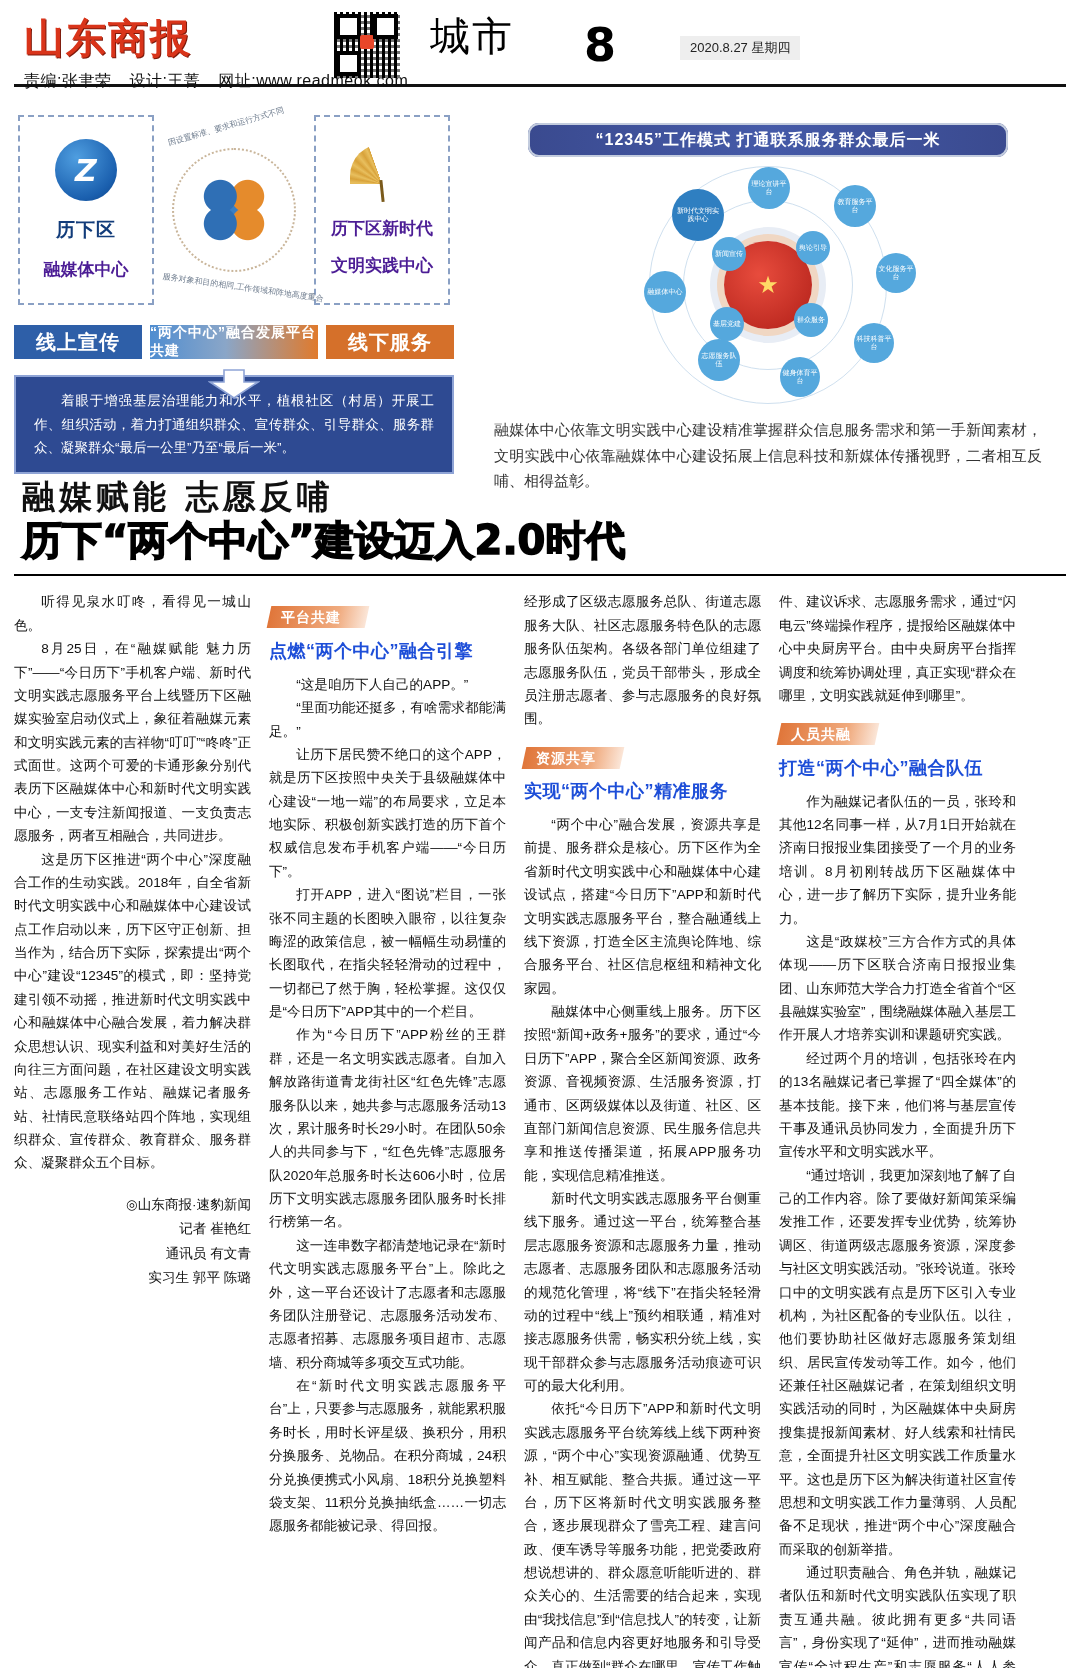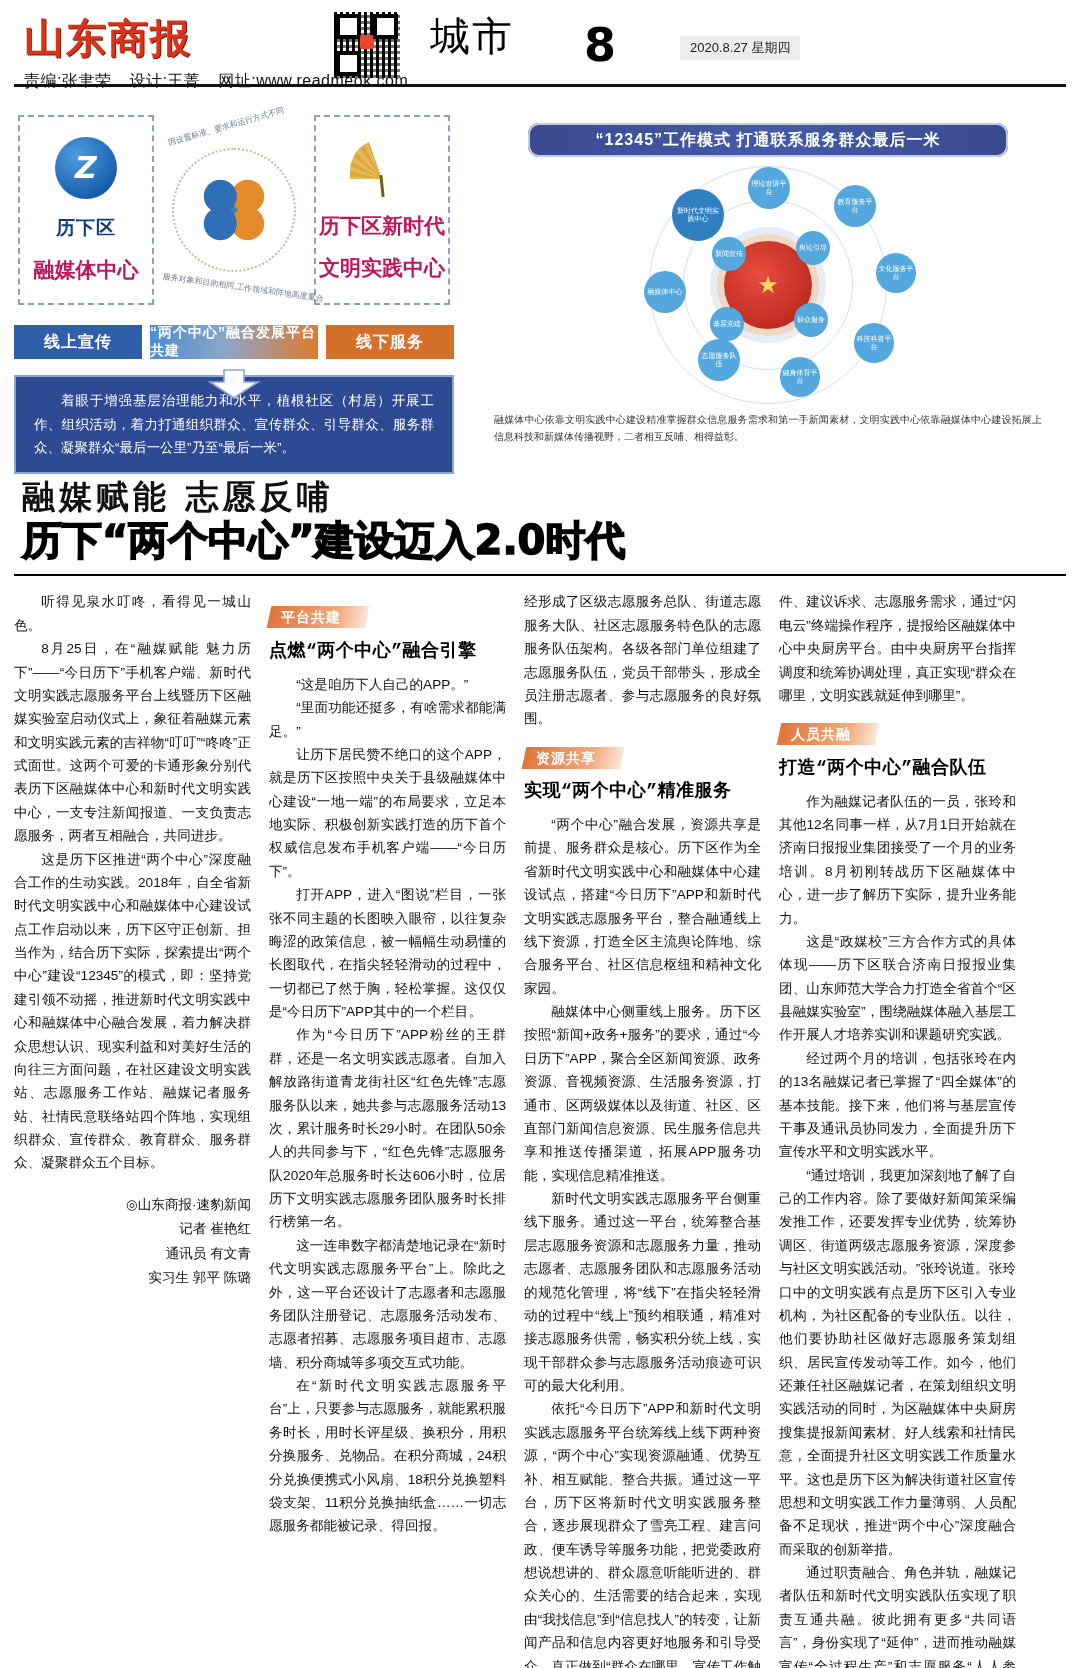--- a/index.html
+++ b/index.html
@@ -72,21 +72,21 @@
   .lx-logo{
     width:62px;height:62px;border-radius:50%;
     background:radial-gradient(circle at 35% 30%,#4f9ee0,#1a5fae 70%,#0d3f80);
     position:relative;
   }
   .lx-logo::after{
     content:"Z";position:absolute;inset:0;display:flex;align-items:center;justify-content:center;
     color:#fff;font-size:30px;font-weight:bold;font-style:italic;font-family:"DejaVu Sans",sans-serif;
   }
   .card-t1{font-size:19px;font-weight:bold;color:#123c7a;letter-spacing:1px;}
-  .card-t2{font-size:21px;font-weight:bold;color:#be185d;letter-spacing:0px;line-height:1.25;text-align:center;}
+  .card-t2{font-size:17px;font-weight:bold;color:#4c1d95;letter-spacing:0px;line-height:1.25;text-align:center;}
   .sun-logo{
     width:64px;height:58px;position:relative;
   }
   .sun-logo .rays{
     position:absolute;left:0;top:0;width:64px;height:40px;
     background:conic-gradient(from 200deg at 50% 100%,
       #d8a23a 0deg,#e8bf5e 8deg,#d8a23a 16deg,#e8bf5e 24deg,#d8a23a 32deg,
       #e8bf5e 40deg,#d8a23a 48deg,#e8bf5e 56deg,#d8a23a 64deg,#e8bf5e 72deg,
       #d8a23a 80deg,#e8bf5e 88deg,#d8a23a 96deg,#e8bf5e 104deg,#d8a23a 112deg,
       #e8bf5e 120deg,#d8a23a 128deg,#e8bf5e 136deg,#d8a23a 140deg,transparent 141deg);
@@ -111,21 +111,21 @@
   }
   .arc-label{
     position:absolute;font-size:8px;color:#6d7b8d;white-space:nowrap;
   }
   .arc-top{top:6px;left:8px;transform:rotate(-16deg);}
   .arc-bottom{bottom:12px;left:4px;transform:rotate(8deg);}
 
   .chips{display:flex;gap:8px;margin-top:6px;}
   .chip{
     height:34px;display:flex;align-items:center;justify-content:center;
-    color:#fff;font-size:16px;font-weight:bold;letter-spacing:1px;
+    color:#fff;font-size:20px;font-weight:bold;letter-spacing:1px;
   }
   .chip-a{width:128px;background:#2e5fa8;}
   .chip-b{flex:1;background:linear-gradient(90deg,#4f8dd0,#8aa6c8 45%,#e07a2c);font-size:14px;}
   .chip-c{width:128px;background:#d5702a;}
 
   .down-arrow{
     width:0;height:0;margin:10px auto 0;position:relative;
   }
   .down-arrow svg{display:block;margin-left:-26px;}
 
@@ -155,22 +155,22 @@
     box-shadow:0 0 0 7px #f0d7c3,0 0 0 14px #e8edf5;
   }
   .core::after{content:"★";position:absolute;inset:0;display:flex;align-items:center;justify-content:center;color:#ffd966;font-size:24px;}
   .bubble{
     position:absolute;border-radius:50%;background:#55a8dd;color:#fff;
     display:flex;align-items:center;justify-content:center;text-align:center;
     font-size:7px;line-height:1.15;padding:2px;box-sizing:border-box;
   }
   .bubble.lg{background:#2f7fc1;}
   .info-cap{
-    font-size:10px;color:#333;line-height:1.7;text-align:justify;
-    padding:0 24px;margin-top:2px;
+    font-size:15px;color:#333;line-height:1.7;text-align:justify;
+    padding:0 24px;margin-top:8px;
   }
   .info-cap p{margin:0;}
 
   
   .headline-wrap{margin-top:18px;padding-left:8px;}
   .kicker{
     font-size:33px;font-weight:bold;letter-spacing:4px;color:#111;line-height:1.1;
     font-family:"DejaVu Sans",sans-serif;
   }
   .headline{
@@ -188,22 +188,22 @@
 
   .sec{margin:16px 0 6px;}
   .sec-tag{
     position:relative;display:inline-block;height:22px;line-height:22px;
     padding:0 26px 0 12px;color:#fff;font-size:14px;font-weight:bold;letter-spacing:1px;
     background:linear-gradient(90deg,#e0763a,#f0ab7f 70%,#fbe6d8);
     transform:skewX(-12deg);
   }
   .sec-tag span{display:inline-block;transform:skewX(12deg);}
   .sec-title{
-    margin-top:6px;font-size:18px;font-weight:bold;letter-spacing:.5px;color:#000000;
-    font-family:Liberation Mono, monospace;
+    margin-top:6px;font-size:18px;font-weight:bold;letter-spacing:.5px;color:#1d4ed8;
+    font-family:Liberation Sans, sans-serif;
   }
   .byline{margin-top:18px;text-align:right;font-size:13.6px;line-height:1.8;}
   .byline div{white-space:nowrap;}
 </style>
 </head>
 <body>
 
 <div class="page">
 
   <div class="masthead">

